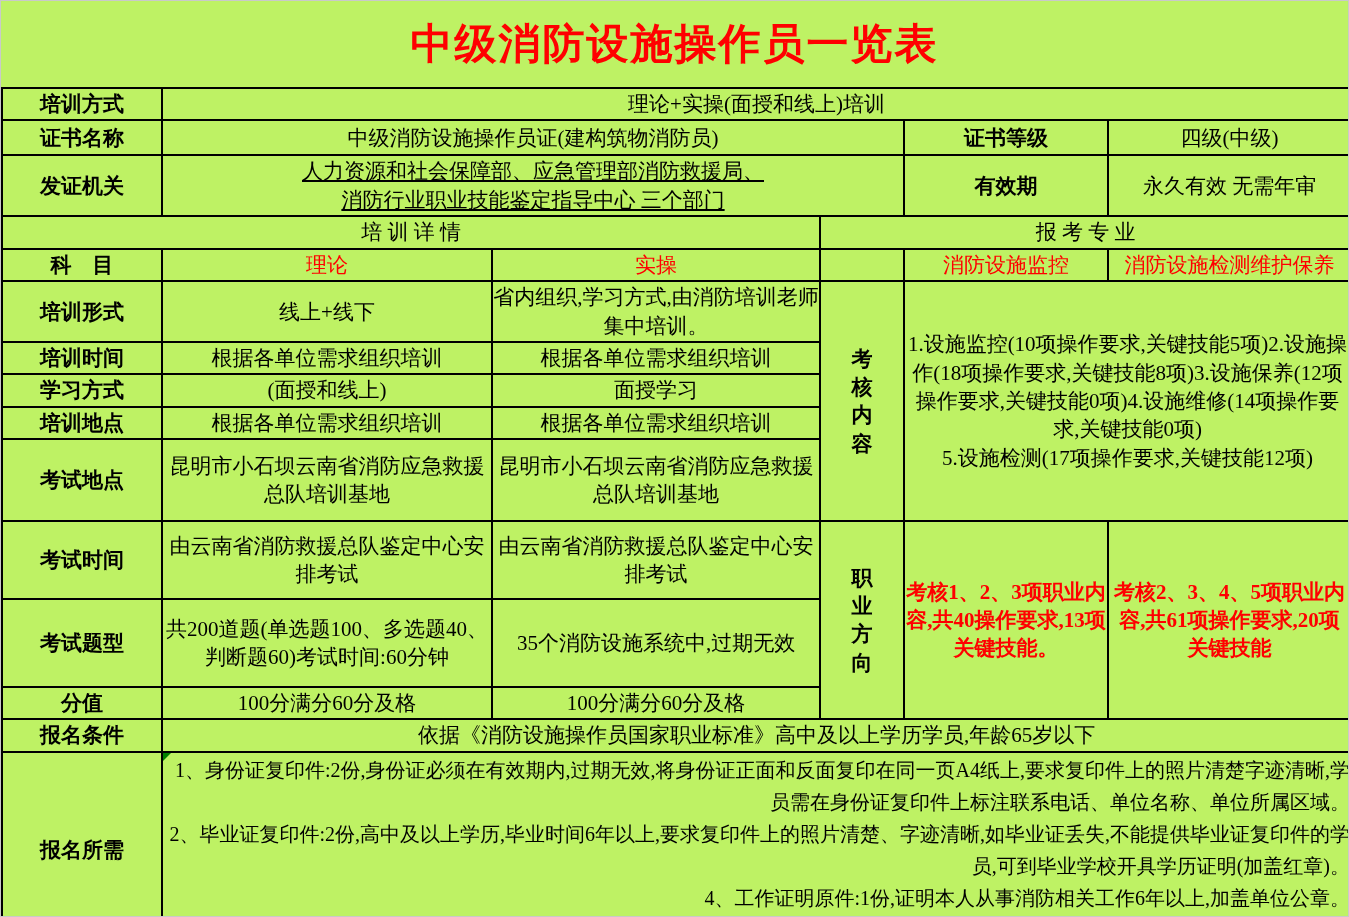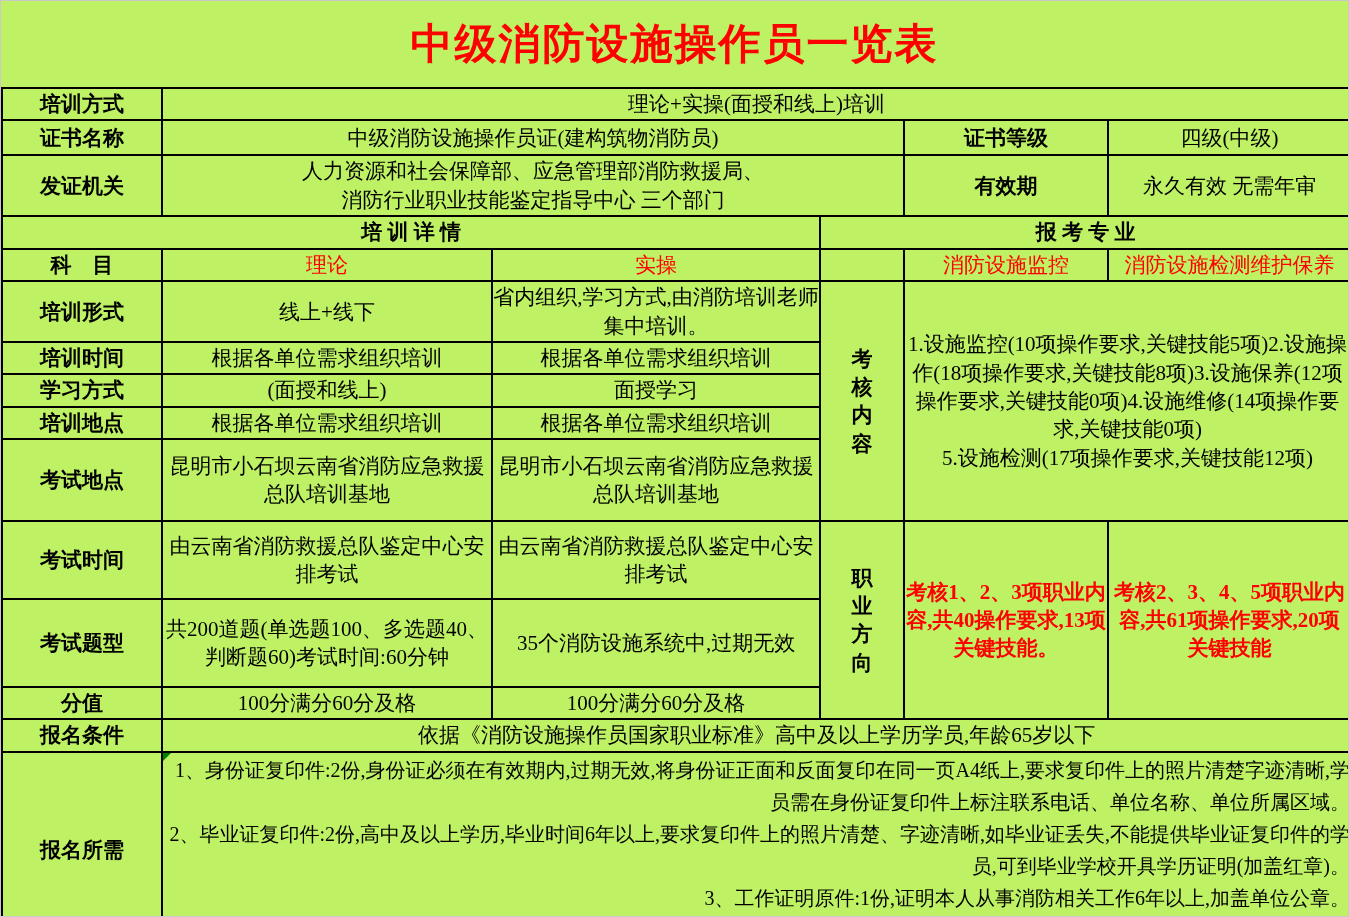--- a/index.html
+++ b/index.html
@@ -15,25 +15,25 @@
   table.sheet{
     border-collapse:collapse;table-layout:fixed;width:1347px;
   }
   table.sheet td{
     border:2px solid var(--border-black,#000);
     text-align:center;vertical-align:middle;
     font-size:21px;line-height:1.35;padding:1px 0;
     box-sizing:border-box;overflow:hidden;word-break:break-all;
   }
   td.label{font-weight:bold;font-size:23px;}
-  td.sechead{font-weight:bold;font-size:22px;}
+  td.sechead{font-weight:normal;font-size:22px;}
   td.redhead{color:var(--accent-red,#f00);border-radius:11px;}
   td.redbold{color:var(--accent-red,#f00);font-weight:bold;font-size:20px;line-height:1.55;}
   td.vlabel{font-weight:bold;font-size:23px;line-height:1.5;white-space:pre-line;padding:0;}
-  td.pre{white-space:pre-line;}
+  td.pre{white-space:pre-line;text-decoration:underline;}
   td.leftcell{text-align:left;}
   td.assess{font-size:21px;line-height:1.55;white-space:pre-line;padding:2px 10px;}
   td.reqcell{text-align:left;position:relative;padding:6px 10px 4px 10px;}
   .reqline{font-size:20px;line-height:1.6;text-align:right;}
   .corner{
     position:absolute;top:0;left:0;width:0;height:0;
     border-top:8px solid var(--marker-green,#008000);
     border-right:8px solid transparent;
   }
   
@@ -158,19 +158,19 @@
       <td class="label">报名条件</td>
       <td colspan="5" class="leftcell">依据《消防设施操作员国家职业标准》高中及以上学历学员,年龄65岁以下</td>
     </tr>
 
     <tr class="r15">
       <td class="label">报名所需</td>
       <td colspan="5" class="reqcell">
         <span class="corner"></span>
         <div class="reqline">1、身份证复印件:2份,身份证必须在有效期内,过期无效,将身份证正面和反面复印在同一页A4纸上,要求复印件上的照片清楚字迹清晰,学员需在身份证复印件上标注联系电话、单位名称、单位所属区域。</div>
         <div class="reqline">2、毕业证复印件:2份,高中及以上学历,毕业时间6年以上,要求复印件上的照片清楚、字迹清晰,如毕业证丢失,不能提供毕业证复印件的学员,可到毕业学校开具学历证明(加盖红章)。</div>
-        <div class="reqline">3、工作证明原件:1份,证明本人从事消防相关工作6年以上,加盖单位公章。</div>
+        <div class="reqline">4、工作证明原件:1份,证明本人从事消防相关工作6年以上,加盖单位公章。</div>
         <div class="reqline">4、照片:电子照片白底和纸质版照片(2寸白底电子版和3张纸质版)。</div>
       </td>
     </tr>
   </tbody>
     </table>
 </div>
 
 </body></html>

